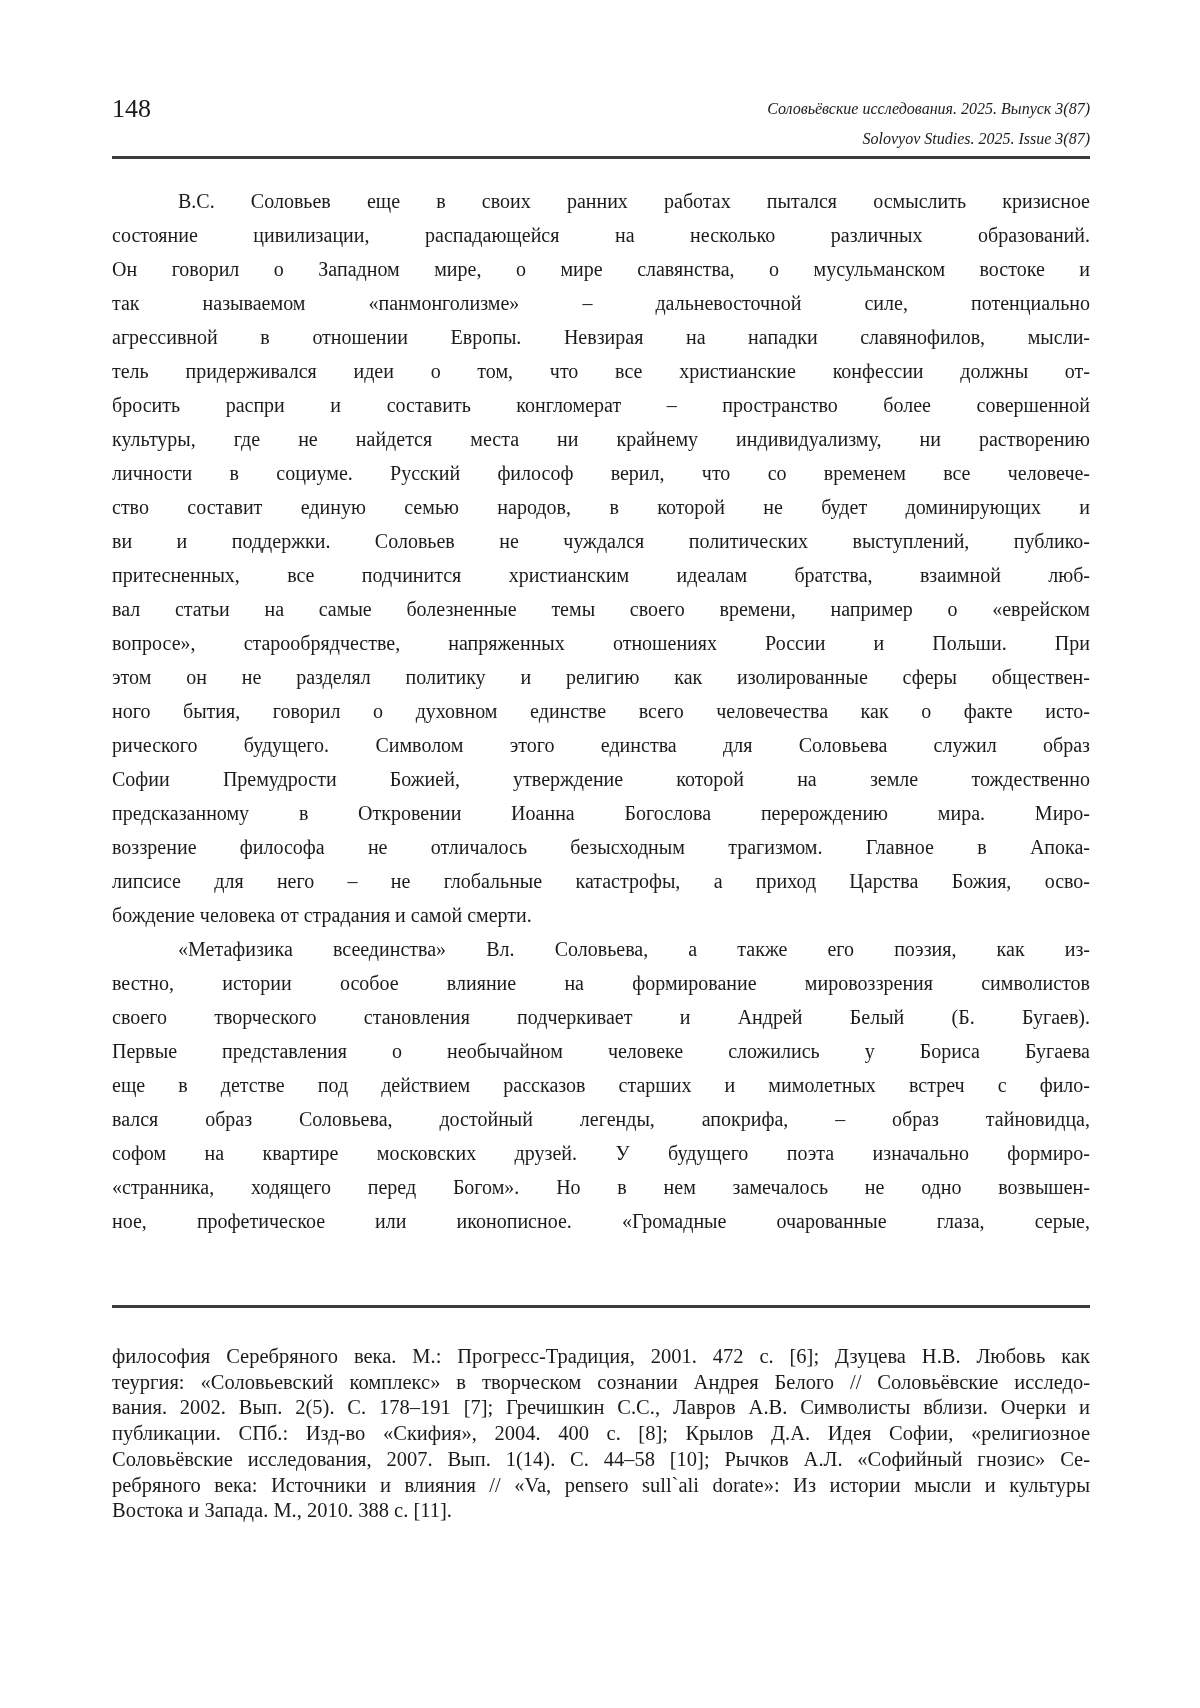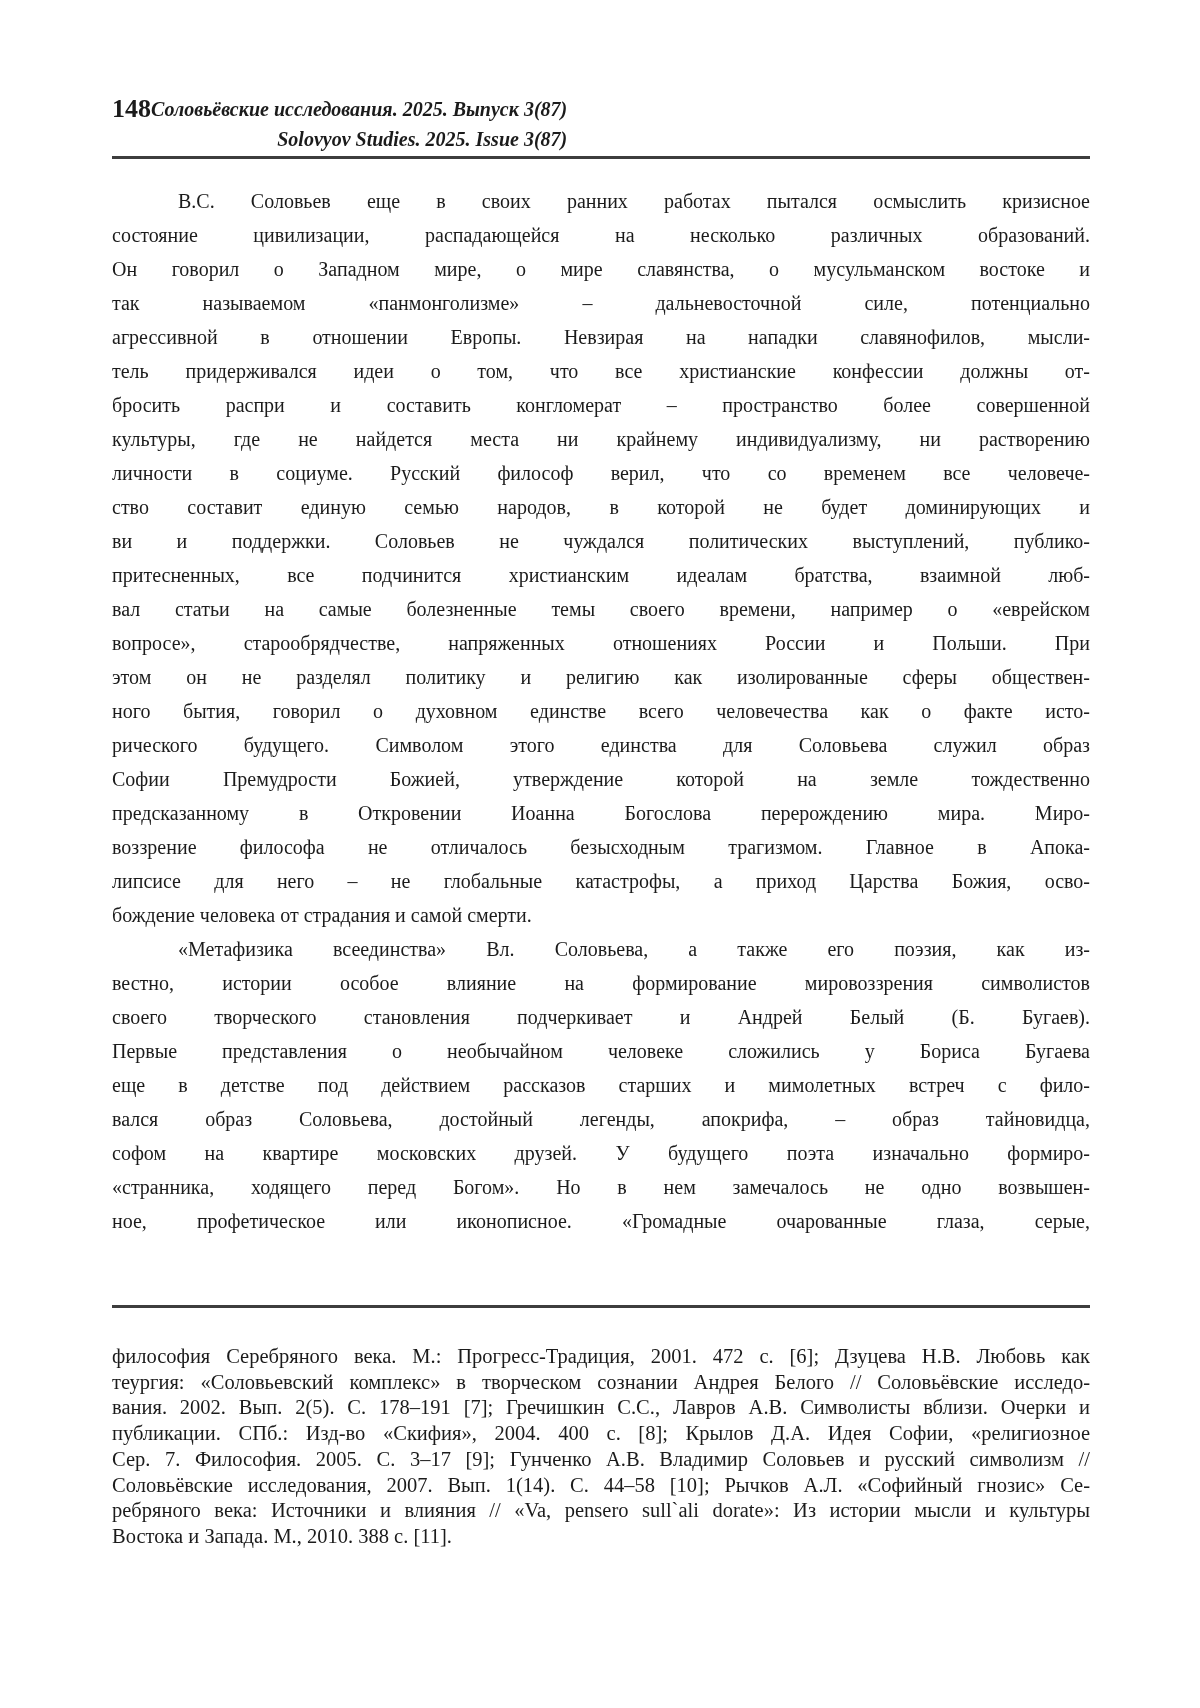--- a/index.html
+++ b/index.html
@@ -16,31 +16,31 @@
     color: var(--text, #1b1b1b);
     font-family: "Liberation Serif", "DejaVu Serif", serif;
     overflow: hidden;
   }
   .header {
     position: absolute;
     top: 94px;
     left: 112px;
     width: 978px;
     display: flex;
+    justify-content: space-between;
     align-items: flex-start;
-    font-weight: bold;
   }
   .page-number {
     font-size: 26px;
     line-height: 30px;
   }
   .journal {
     text-align: right;
     font-style: italic;
-    font-size: 20px;
+    font-size: 16px;
     line-height: 30px;
   }
   .rule {
     position: absolute;
     left: 112px;
     width: 978px;
     height: 3px;
     background: var(--rule, #3d3d3d);
   }
   .header-rule { top: 156px; }
@@ -121,18 +121,17 @@
       </div>
     </div>
 
   <div class="rule footnote-rule"></div>
 
   <div class="footnote" id="footnote">
       <div class="line">философия Серебряного века. М.: Прогресс-Традиция, 2001. 472 с. [6]; Дзуцева Н.В. Любовь как</div>
       <div class="line">теургия: «Соловьевский комплекс» в творческом сознании Андрея Белого // Соловьёвские исследо-</div>
       <div class="line">вания. 2002. Вып. 2(5). С. 178–191 [7]; Гречишкин С.С., Лавров А.В. Символисты вблизи. Очерки и</div>
       <div class="line">публикации. СПб.: Изд-во «Скифия», 2004. 400 с. [8]; Крылов Д.А. Идея Софии, «религиозное</div>
-      <div class="line">Сер. 7. Философия. 2005. С. 3–17 [9]; Гунченко А.В. Владимир Соловьев и русский символизм //</div>
       <div class="line">Соловьёвские исследования, 2007. Вып. 1(14). С. 44–58 [10]; Рычков А.Л. «Софийный гнозис» Се-</div>
       <div class="line">ребряного века: Источники и влияния // «Va, pensero sull`ali dorate»: Из истории мысли и культуры</div>
       <div class="line no-just">Востока и Запада. М., 2010. 388 с. [11].</div>
     </div>
 </div>
 
 </body></html>

